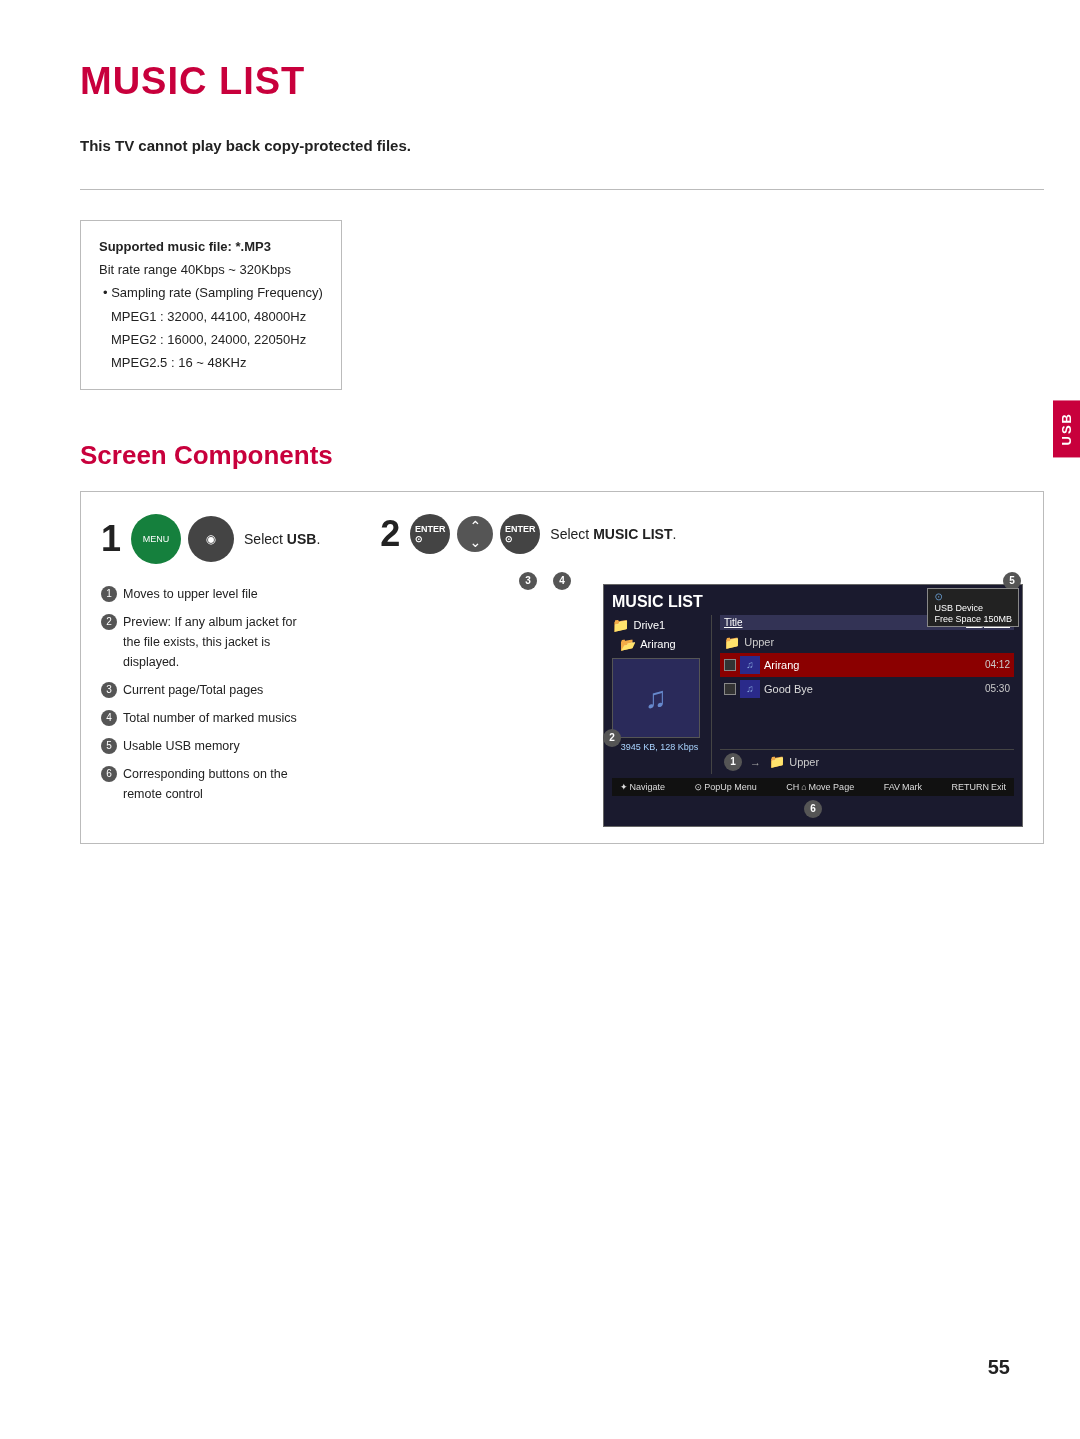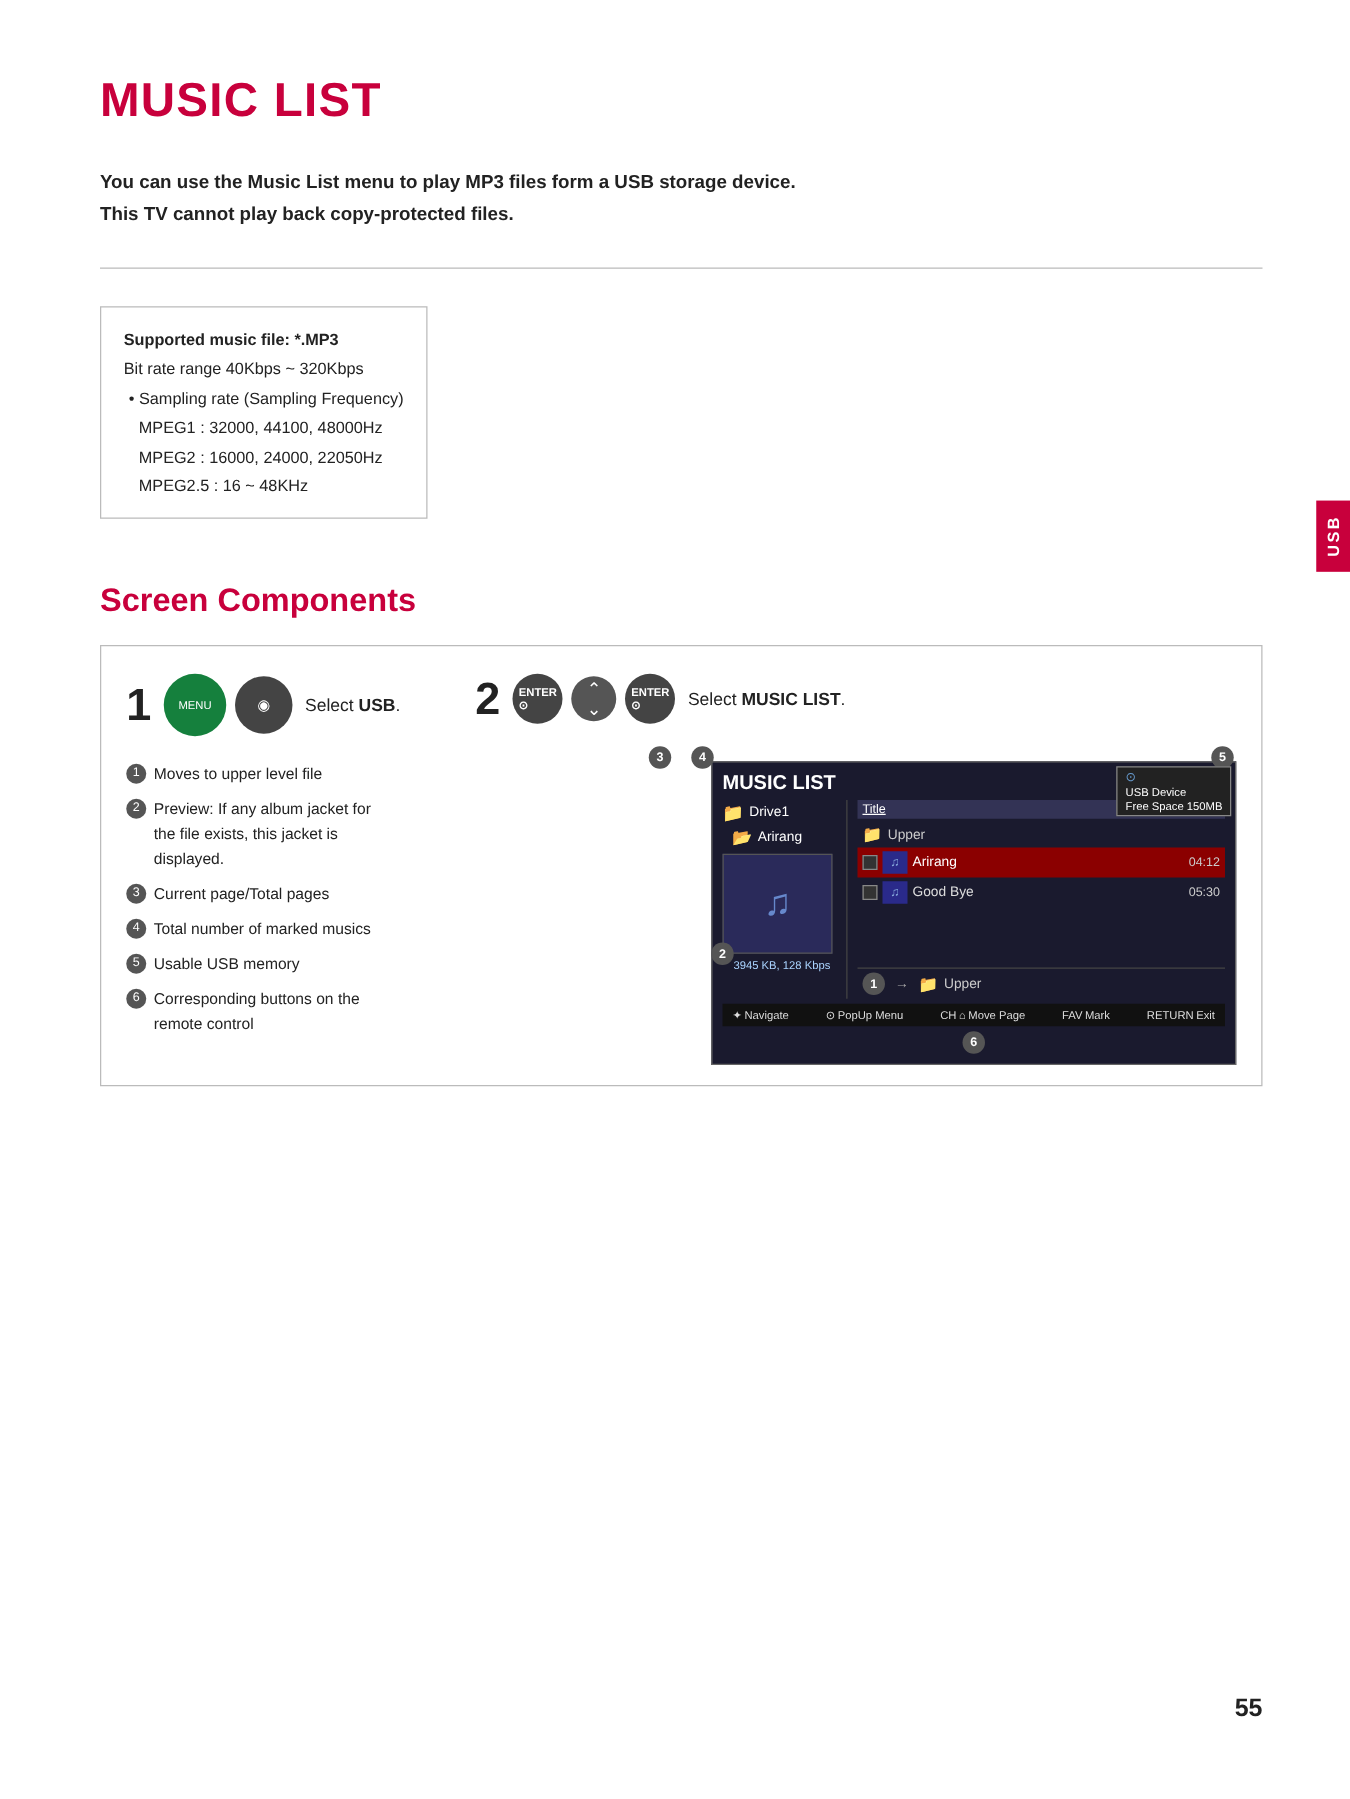--- a/index.html
+++ b/index.html
@@ -7,21 +7,21 @@
       width: 1080px;
       height: 1439px;
       background: #fff;
       font-family: Arial, sans-serif;
       color: #222;
       position: relative;
       overflow: hidden;
     }
 
     .page-content {
-      padding: 60px 70px 60px 80px;
+      padding: 60px 36px 60px 80px;
       position: relative;
     }
 
     
     .main-title {
       font-size: 38px;
       font-weight: bold;
       color: #c8003c;
       margin-bottom: 30px;
       letter-spacing: 1px;
@@ -411,21 +411,20 @@
   </style>
 </head>
 <body>
 
 <div class="page-content">
   
   <h1 class="main-title">MUSIC LIST</h1>
 
   
   <div class="intro-text">
-    <div>You can use the Music List menu to play MP3 files form a USB storage device.</div>
     <div>This TV cannot play back copy-protected files.</div>
   </div>
 
   
   <hr class="divider">
 
   
   <div class="info-box">
     <div><span class="bold">Supported music file: *.MP3</span></div>
     <div>Bit rate range 40Kbps ~ 320Kbps</div>

